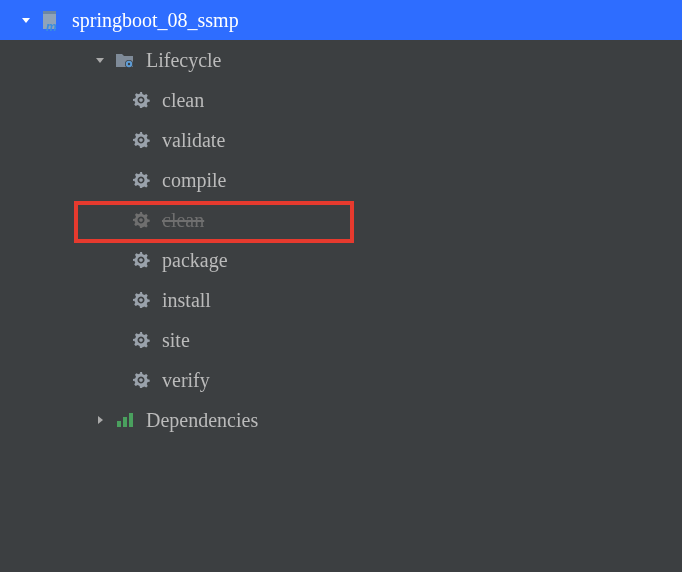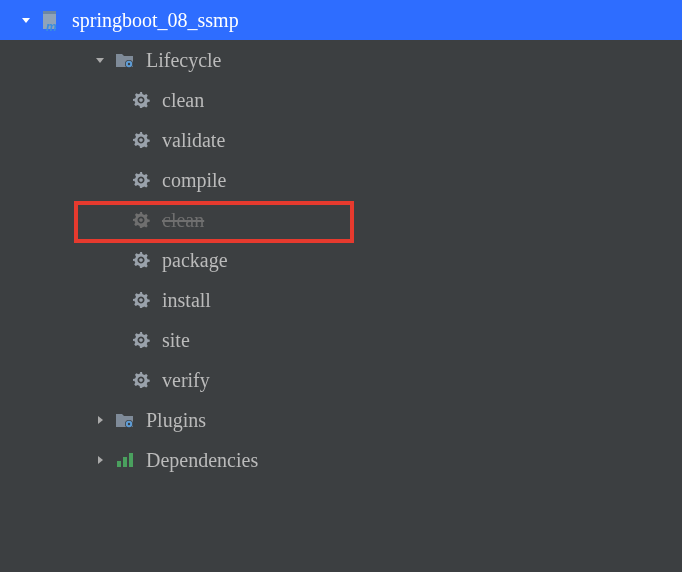--- a/index.html
+++ b/index.html
@@ -163,36 +163,20 @@
         <span class="icon gear-icon">
 <svg width="20" height="20" viewBox="0 0 20 20" class="">
   <path d="M10 6.5 a3.5 3.5 0 1 0 0.001 0 Z M10 8.2 a1.8 1.8 0 1 1 -0.001 0 Z
            M9 2 h2 l.4 2.1 c.7.2 1.3.5 1.9.9 l2-1 1.4 1.4 -1 2 c.4.6.7 1.2.9 1.9 l2.1.4 v2 l-2.1.4 c-.2.7-.5 1.3-.9 1.9 l1 2 -1.4 1.4 -2-1 c-.6.4-1.2.7-1.9.9 L11 18 h-2 l-.4-2.1 c-.7-.2-1.3-.5-1.9-.9 l-2 1 -1.4-1.4 1-2 c-.4-.6-.7-1.2-.9-1.9 L2 11 v-2 l2.1-.4 c.2-.7.5-1.3.9-1.9 l-1-2 1.4-1.4 2 1 c.6-.4 1.2-.7 1.9-.9 Z" fill="#9aa2ab"></path>
 </svg>
         </span>
         <span class="label">verify</span>
       </div>
     </div>
 
-  <div class="row indent-1">
-    <span class="chevron">
-      <svg width="14" height="14" viewBox="0 0 14 14">
-          <path d="M5 3 L10 7 L5 11 Z" fill="#aaaaaa"></path>
-        </svg>
-    </span>
-    <span class="icon folder-icon">
-      <svg width="22" height="22" viewBox="0 0 22 22">
-        <path d="M2 5 L8 5 L10 7 L19 7 L19 18 L2 18 Z" fill="#7f8b99"></path>
-        <circle cx="15" cy="15" r="4" fill="#3c3f41"></circle>
-        <circle cx="15" cy="15" r="3.2" fill="#5f9dd6"></circle>
-        <circle cx="15" cy="15" r="1.2" fill="#3c3f41"></circle>
-      </svg>
-    </span>
-    <span class="label">Plugins</span>
-  </div>
 
   <div class="row indent-1">
     <span class="chevron">
       <svg width="14" height="14" viewBox="0 0 14 14">
           <path d="M5 3 L10 7 L5 11 Z" fill="#aaaaaa"></path>
         </svg>
     </span>
     <span class="icon deps-icon">
       <svg width="22" height="22" viewBox="0 0 22 22">
         <rect x="3" y="12" width="4" height="6" fill="#4aa05e"></rect>

